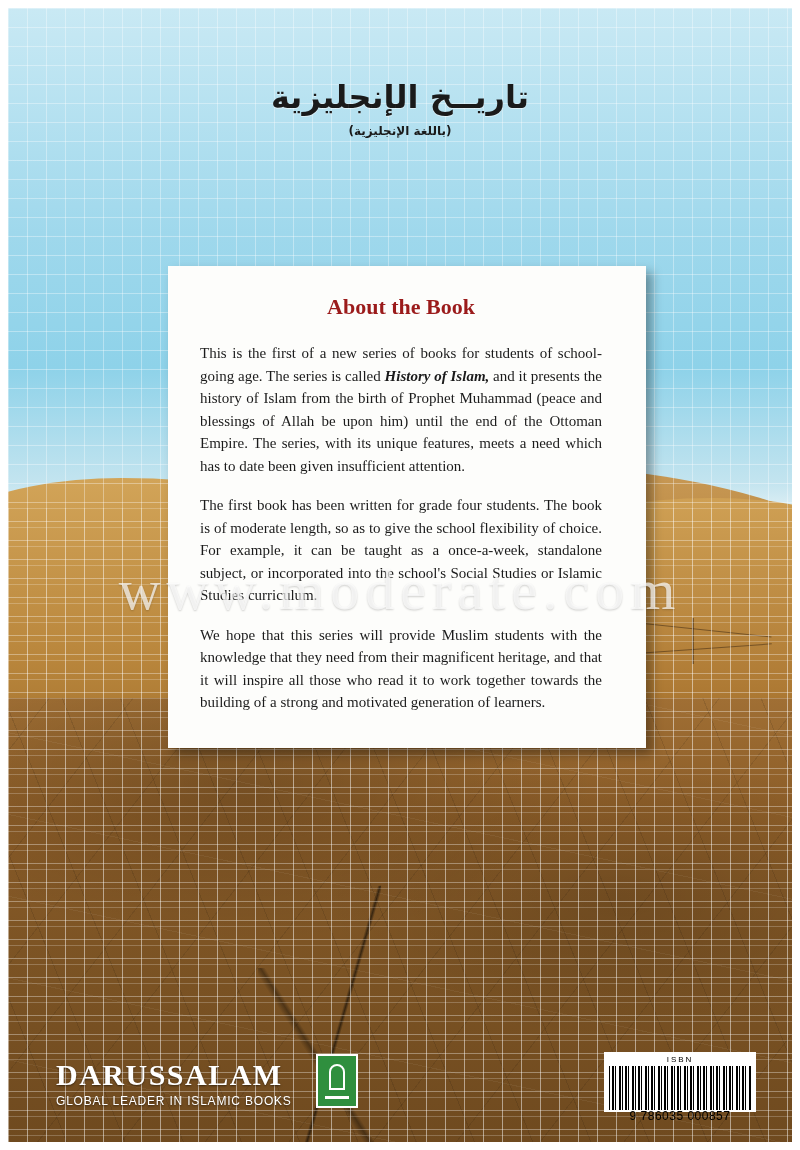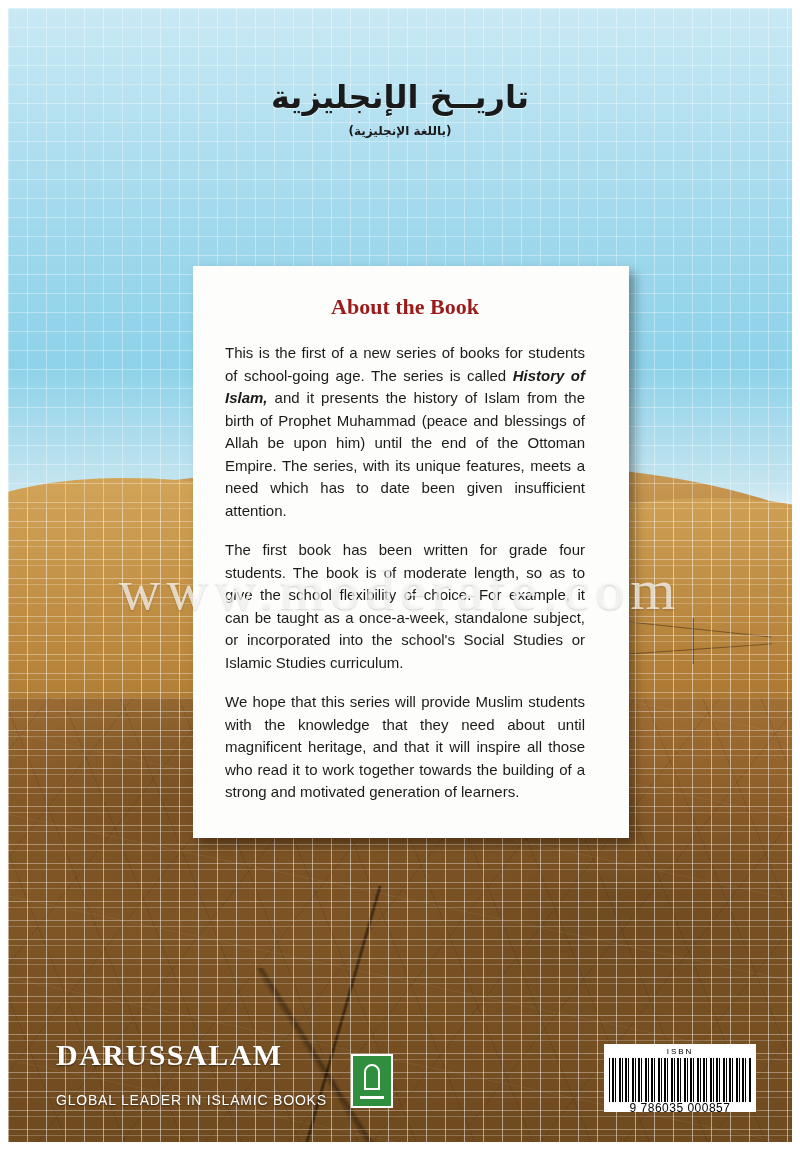--- a/index.html
+++ b/index.html
@@ -161,39 +161,39 @@
     font-family: "DejaVu Sans", sans-serif;
     font-size: 12px;
     font-weight: bold;
     margin-top: 8px;
     direction: rtl;
   }
 
   
   .panel {
     position: absolute;
-    left: 185px;
+    left: 160px;
     top: 258px;
-    width: 436px;
+    width: 478px;
     background: #fdfdfb;
     box-shadow: 6px 6px 10px rgba(0,0,0,0.35);
     padding: 28px 44px 34px 32px;
     box-sizing: border-box;
   }
   .panel h2 {
     margin: 0 0 22px 0;
     text-align: center;
     color: #9b1b1b;
     font-family: "Liberation Serif", serif;
     font-size: 22px;
     font-weight: bold;
   }
   .panel p {
     margin: 0 0 17px 0;
-    font-family: Liberation Sans, sans-serif;
+    font-family: Liberation Serif, serif;
     font-size: 15px;
     line-height: 1.5;
     color: #1b1b1b;
     text-align: justify;
     text-justify: inter-word;
   }
   .panel p:last-child { margin-bottom: 0; }
   .panel em { font-style: italic; font-weight: bold; }
 
   
@@ -229,23 +229,23 @@
   .pub-name {
     font-family: "Liberation Serif", serif;
     font-size: 30px;
     font-weight: bold;
     letter-spacing: 1.5px;
     line-height: 1;
     text-shadow: 0 1px 2px rgba(0,0,0,0.5);
   }
   .pub-tag {
     font-family: "Liberation Sans", sans-serif;
-    font-size: 14px;
+    font-size: 12px;
     letter-spacing: 0.8px;
-    margin-top: 22px;
+    margin-top: 4px;
     text-shadow: 0 1px 2px rgba(0,0,0,0.5);
   }
   .pub-mark {
     width: 42px;
     height: 54px;
     background: #2f8f3e;
     border: 2px solid #ffffff;
     position: relative;
     box-sizing: border-box;
   }
@@ -270,21 +270,21 @@
     height: 3px;
     background: #ffffff;
   }
 
   
   .barcode-box {
     position: absolute;
     right: 36px;
     bottom: 30px;
     width: 152px;
-    height: 68px;
+    height: 60px;
     background: #ffffff;
     padding: 3px 5px 2px 5px;
     box-sizing: border-box;
     z-index: 30;
   }
   .isbn-label {
     font-family: "Liberation Sans", sans-serif;
     font-size: 8px;
     letter-spacing: 2px;
     color: #000;
@@ -336,21 +336,21 @@
 
     <div class="title-block">
       <div class="title-ar">تاريــخ الإنجليزية</div>
       <div class="subtitle-ar">(باللغة الإنجليزية)</div>
     </div>
 
     <div class="panel">
       <h2>About the Book</h2>
       <p><span>This is the first of a new series of books for students of school-going age. The series is called </span><em>History of Islam,</em><span> and it presents the history of Islam from the birth of Prophet Muhammad (peace and blessings of Allah be upon him) until the end of the Ottoman Empire. The series, with its unique features, meets a need which has to date been given insufficient attention.</span></p>
       <p>The first book has been written for grade four students. The book is of moderate length, so as to give the school flexibility of choice. For example, it can be taught as a once-a-week, standalone subject, or incorporated into the school's Social Studies or Islamic Studies curriculum.</p>
-      <p>We hope that this series will provide Muslim students with the knowledge that they need about until magnificent heritage, and that it will inspire all those who read it to work together towards the building of a strong and motivated generation of learners.</p>
+      <p>We hope that this series will provide Muslim students with the knowledge that they need from their magnificent heritage, and that it will inspire all those who read it to work together towards the building of a strong and motivated generation of learners.</p>
     </div>
 
     <div class="watermark">www.moderate.com</div>
 
     <div class="publisher">
       <div class="publisher-row">
         <div>
           <div class="pub-name">DARUSSALAM</div>
           <div class="pub-tag">GLOBAL LEADER IN ISLAMIC BOOKS</div>
         </div>

